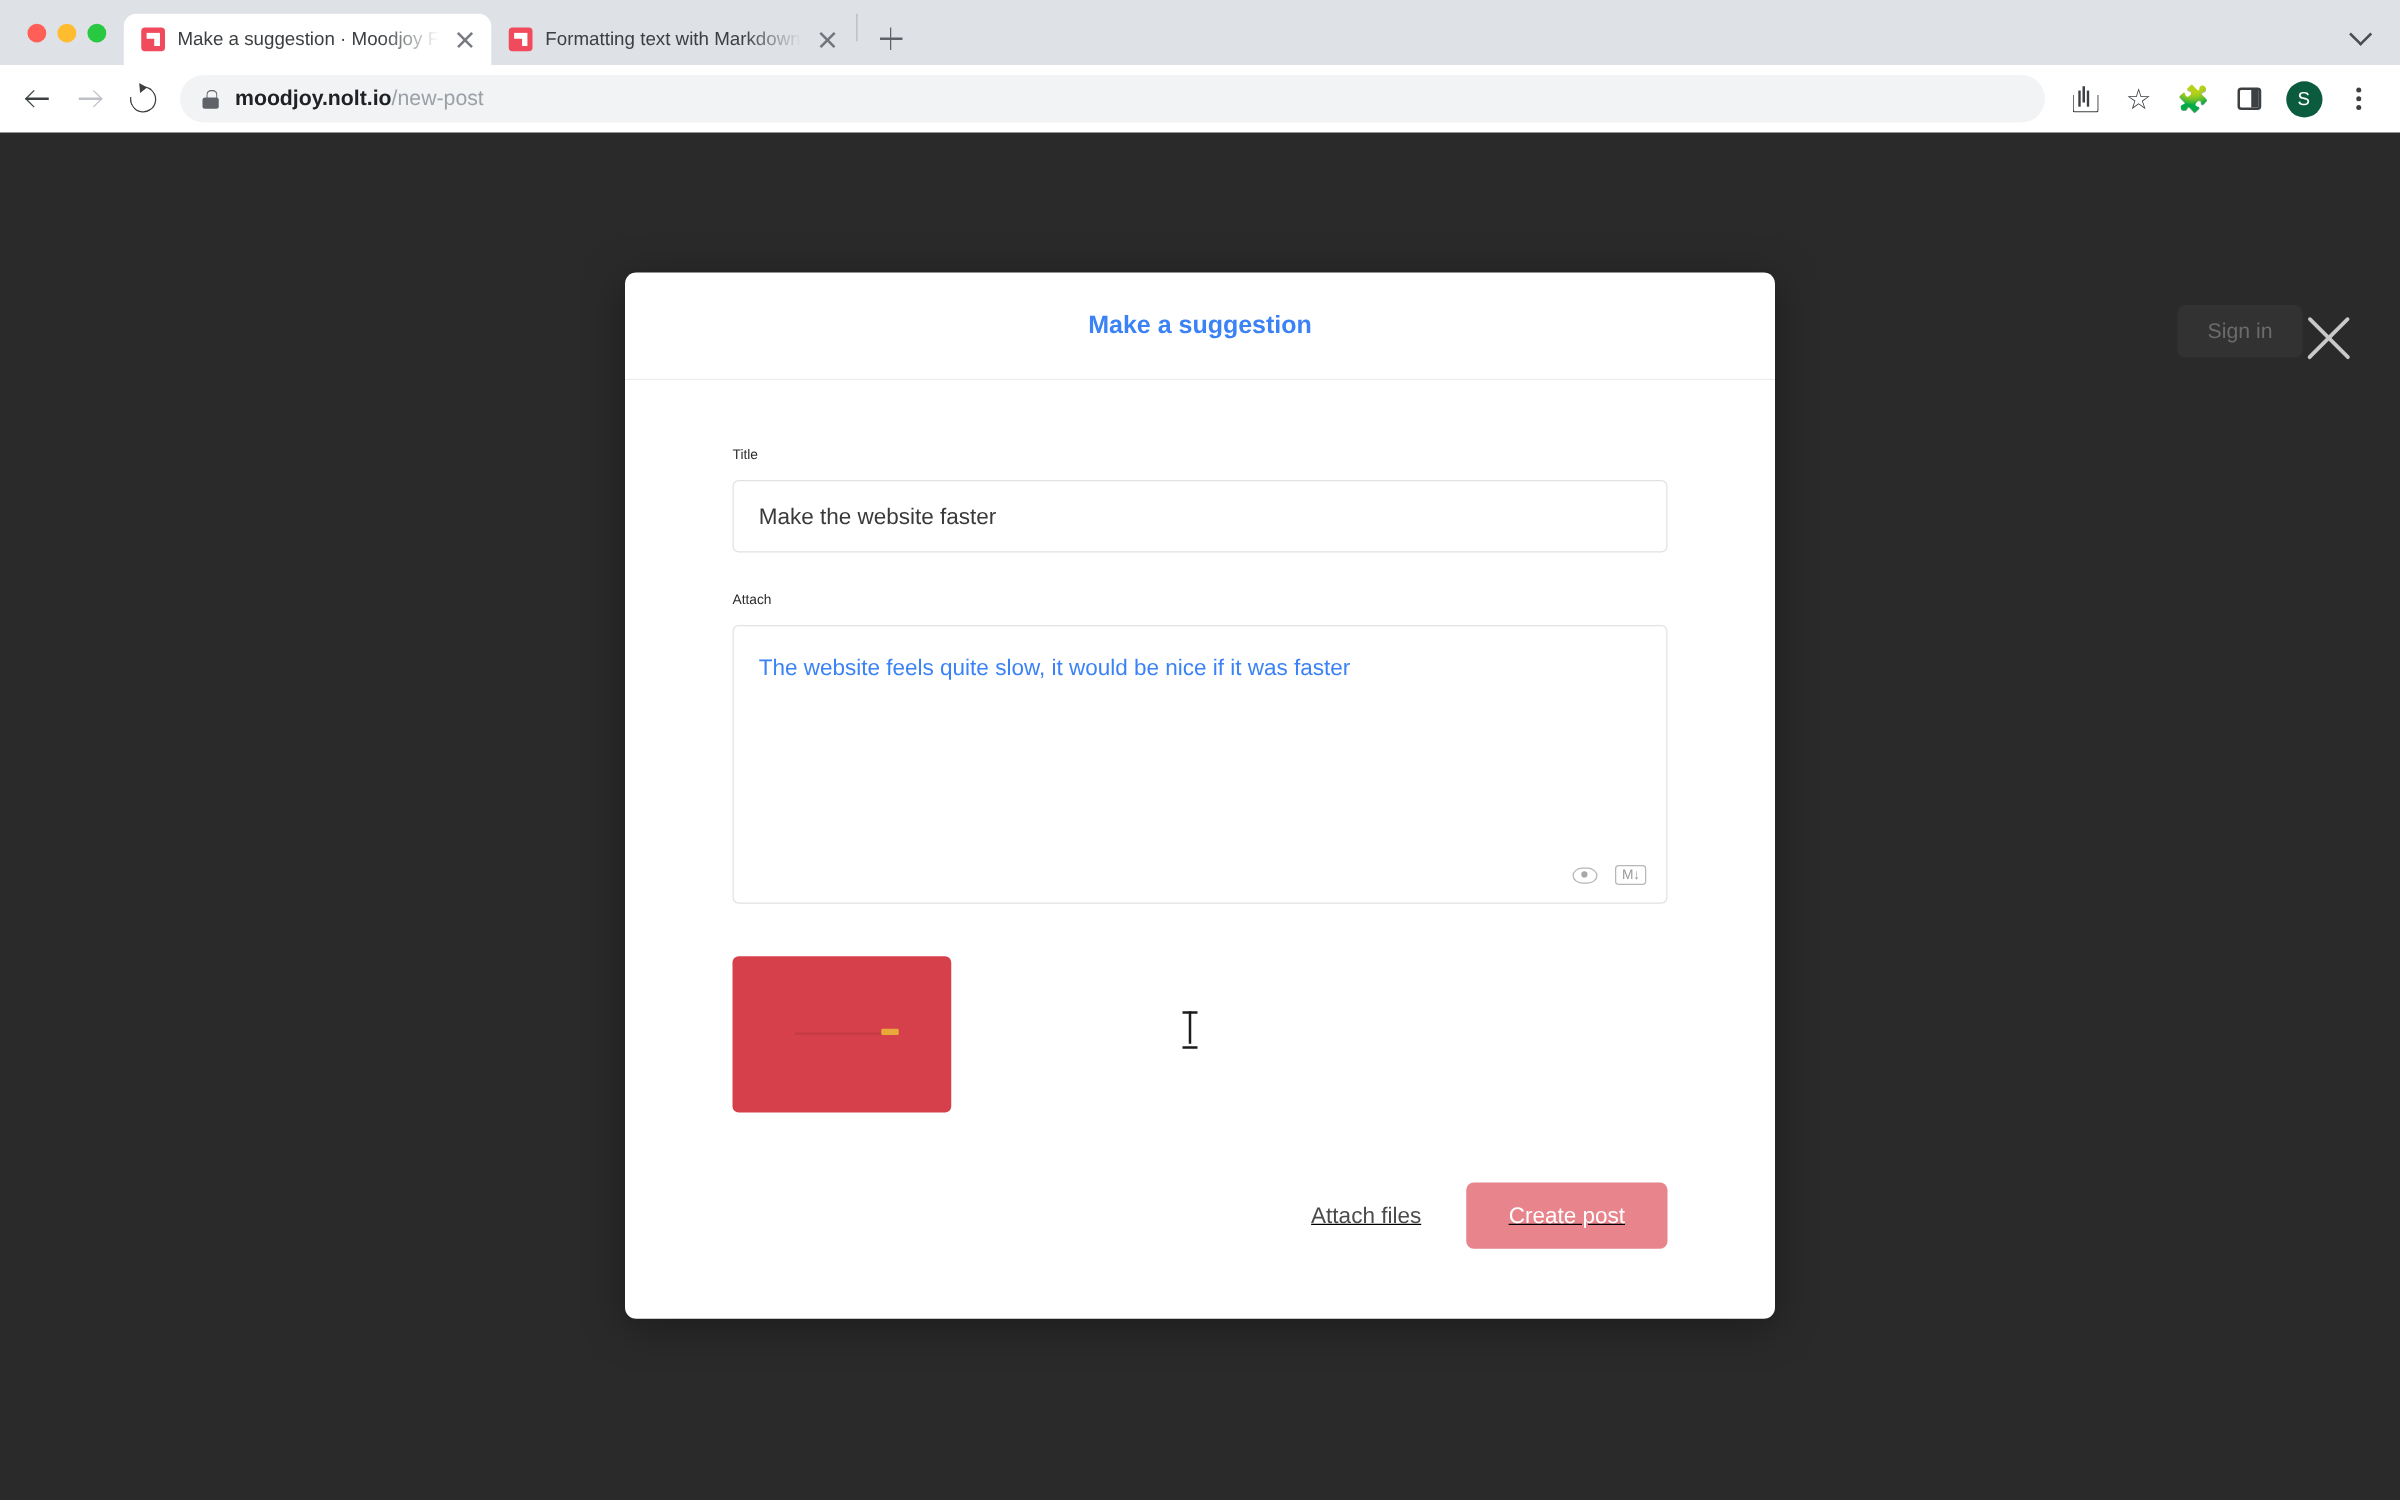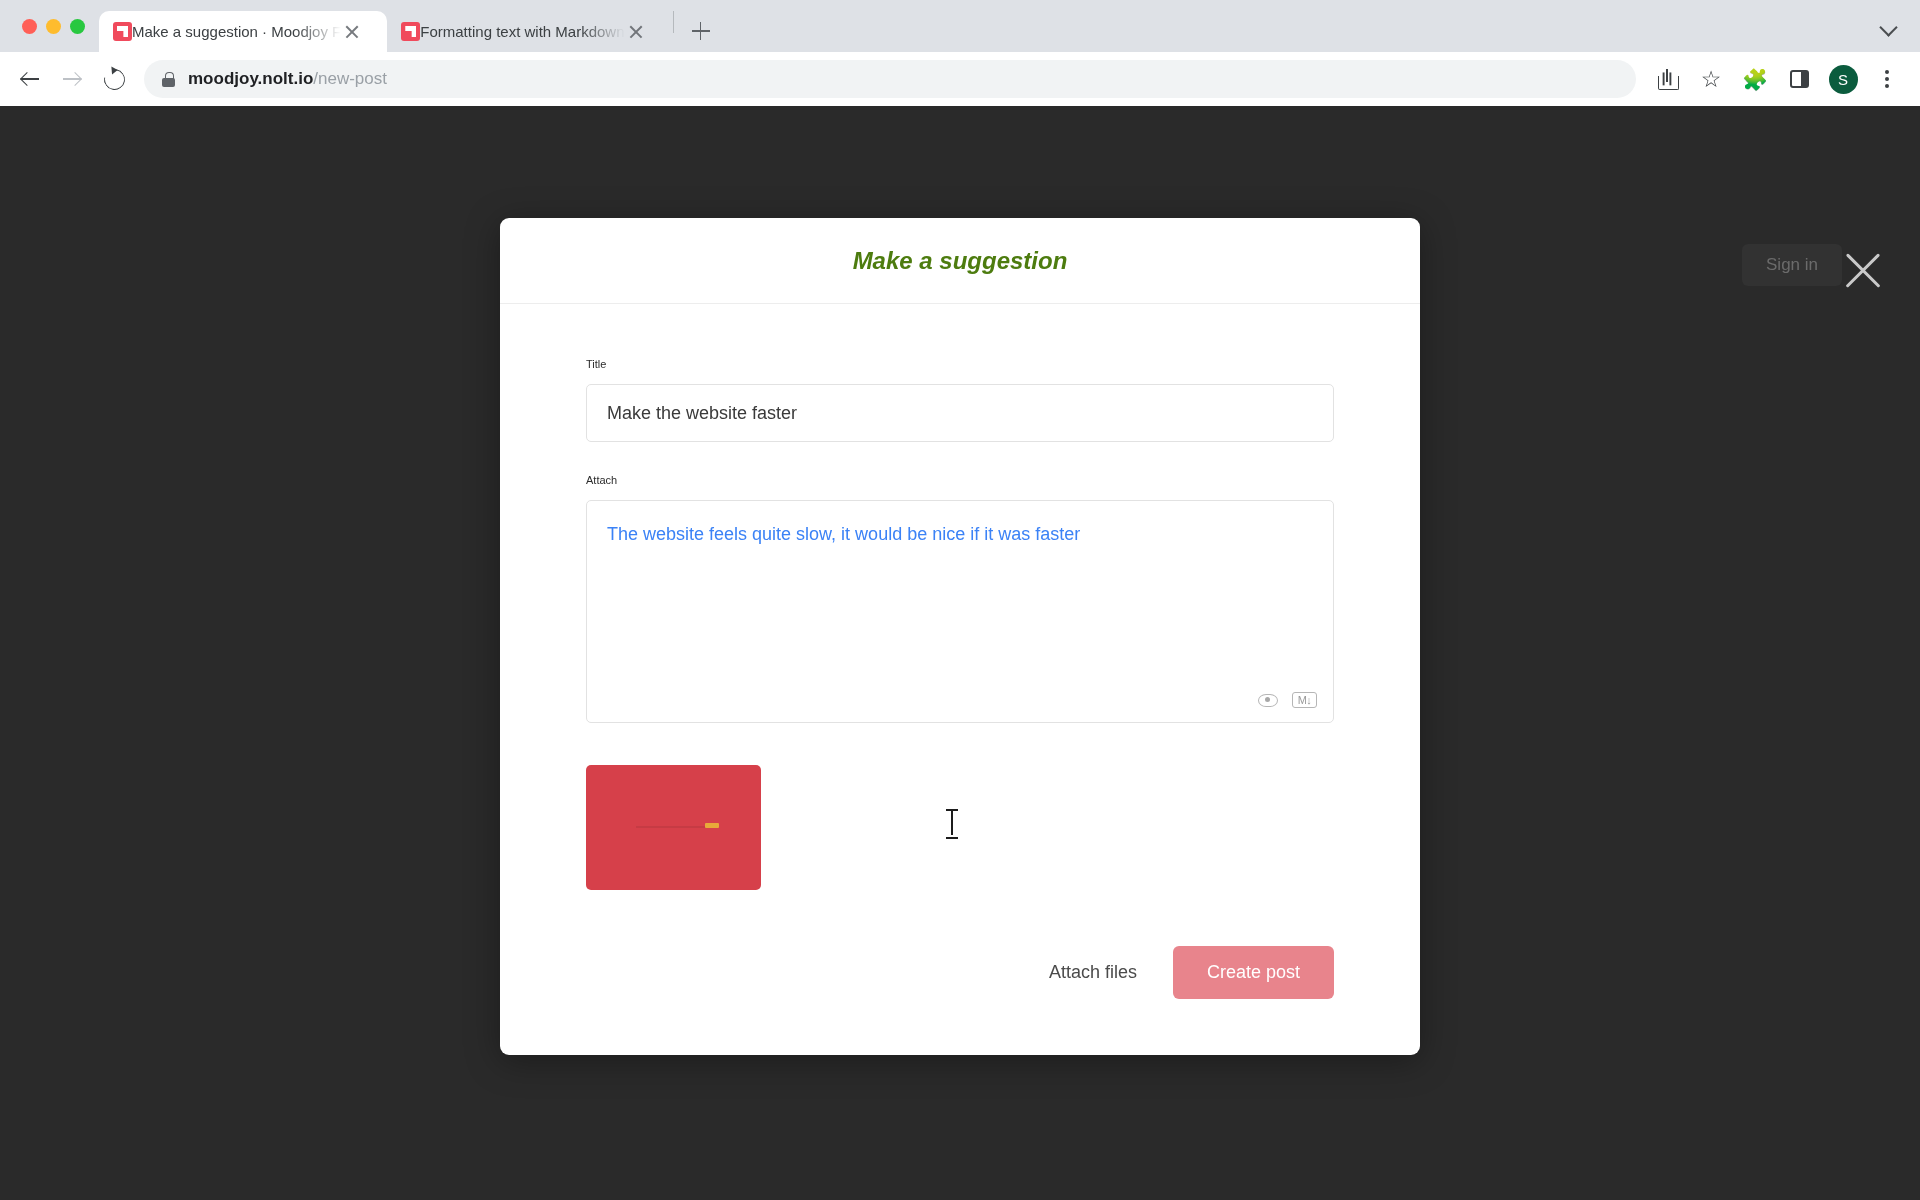--- a/index.html
+++ b/index.html
@@ -38,22 +38,22 @@
   }
   .tl { width: 15px; height: 15px; border-radius: 50%; }
   .tl-red { background: #ff5f57; }
   .tl-yellow { background: #febc2e; }
   .tl-green { background: #28c840; }
 
   .tab {
     height: 41px;
     display: flex;
     align-items: center;
-    gap: 0;
-    padding: 0 24px 0 14px;
+    gap: 10px;
+    padding: 0 10px 0 14px;
     border-radius: 10px 10px 0 0;
     max-width: 310px;
     min-width: 200px;
     position: relative;
   }
   .tab.active { background: #ffffff; }
   .tab.inactive { background: transparent; text-align: right; }
 
   .tab-favicon {
     width: 19px; height: 19px;
@@ -366,24 +366,23 @@
   }
 
   .modal-header {
     height: 86px;
     display: flex;
     align-items: center;
     justify-content: center;
     border-bottom: 1px solid #ededed;
   }
   .modal-title {
-    font-size: 24px;
+    font-size: 20px;
     font-weight: 700;
-    color: #4d7c0f;
-    font-style: italic;
+    color: #3b82f6;
   }
 
   .modal-body { padding: 54px 86px 0 86px; }
 
   .field-label {
     font-size: 11px;
     color: #2c2c2c;
     margin-bottom: 14px;
   }
 
@@ -474,20 +473,21 @@
     background: #e8a93a;
     border-radius: 1px;
   }
 
   .modal-footer {
     display: flex;
     align-items: center;
     justify-content: flex-end;
     gap: 36px;
     padding: 56px 86px 56px 86px;
+    text-decoration: underline;
   }
   .attach-btn {
     font-size: 18px;
     color: #4b4b4b;
     background: transparent;
     border: none;
   }
   .create-btn {
     background: #e8848c;
     color: #ffffff;

